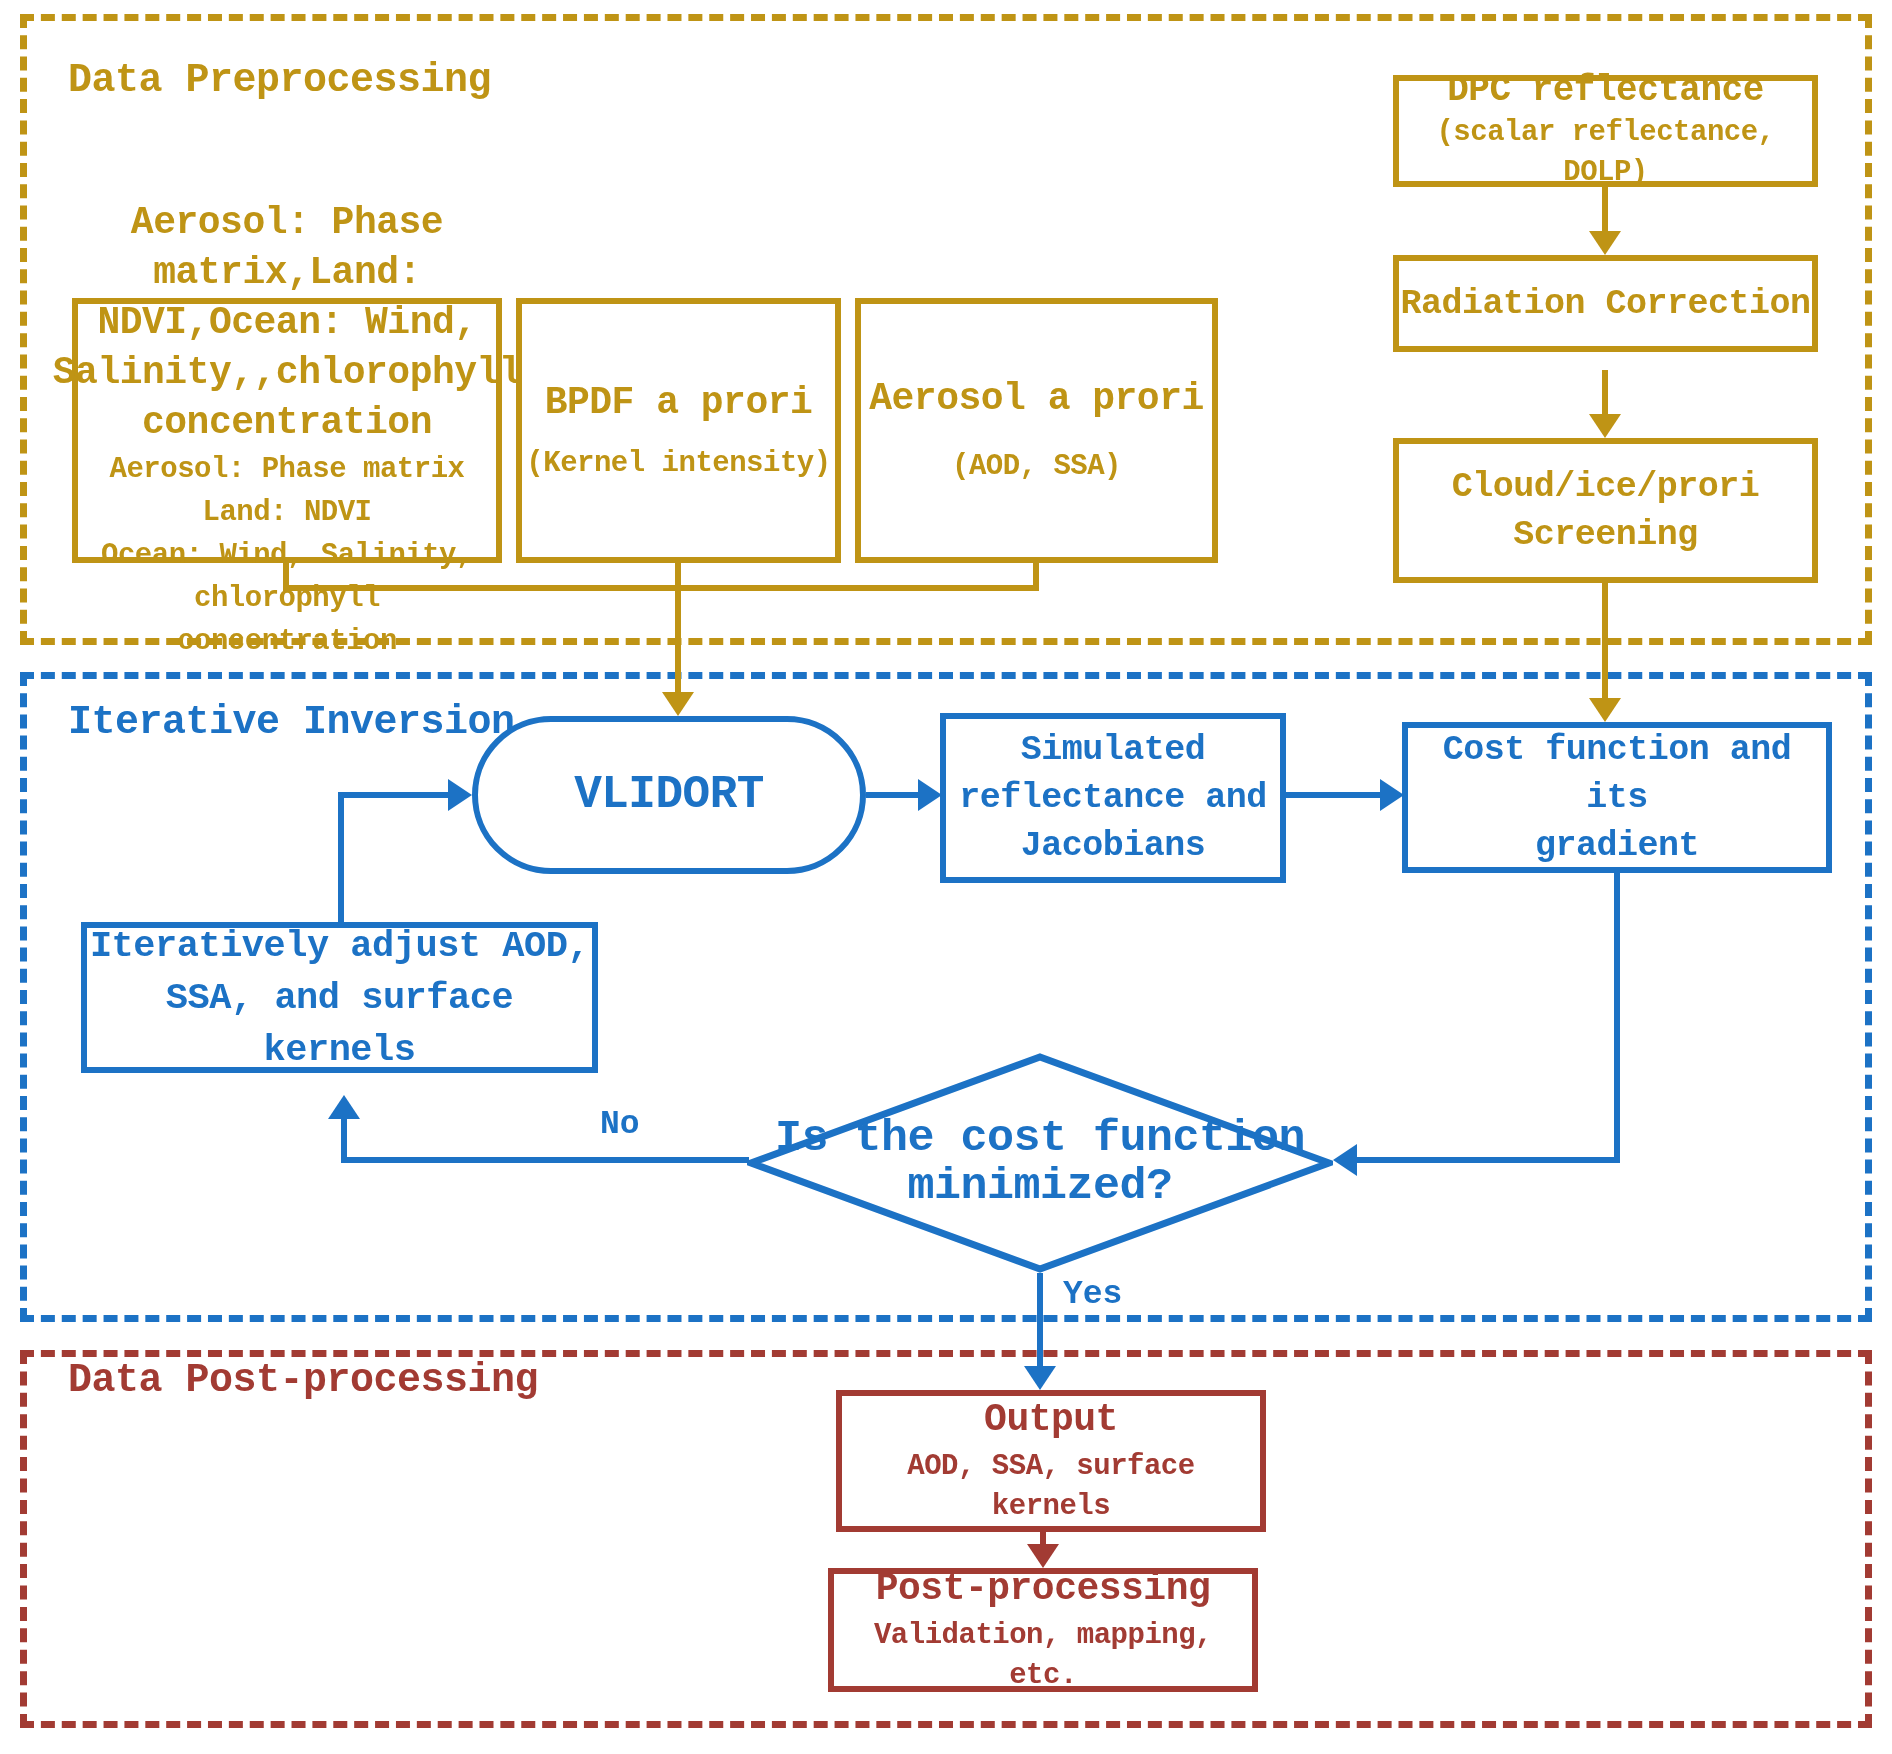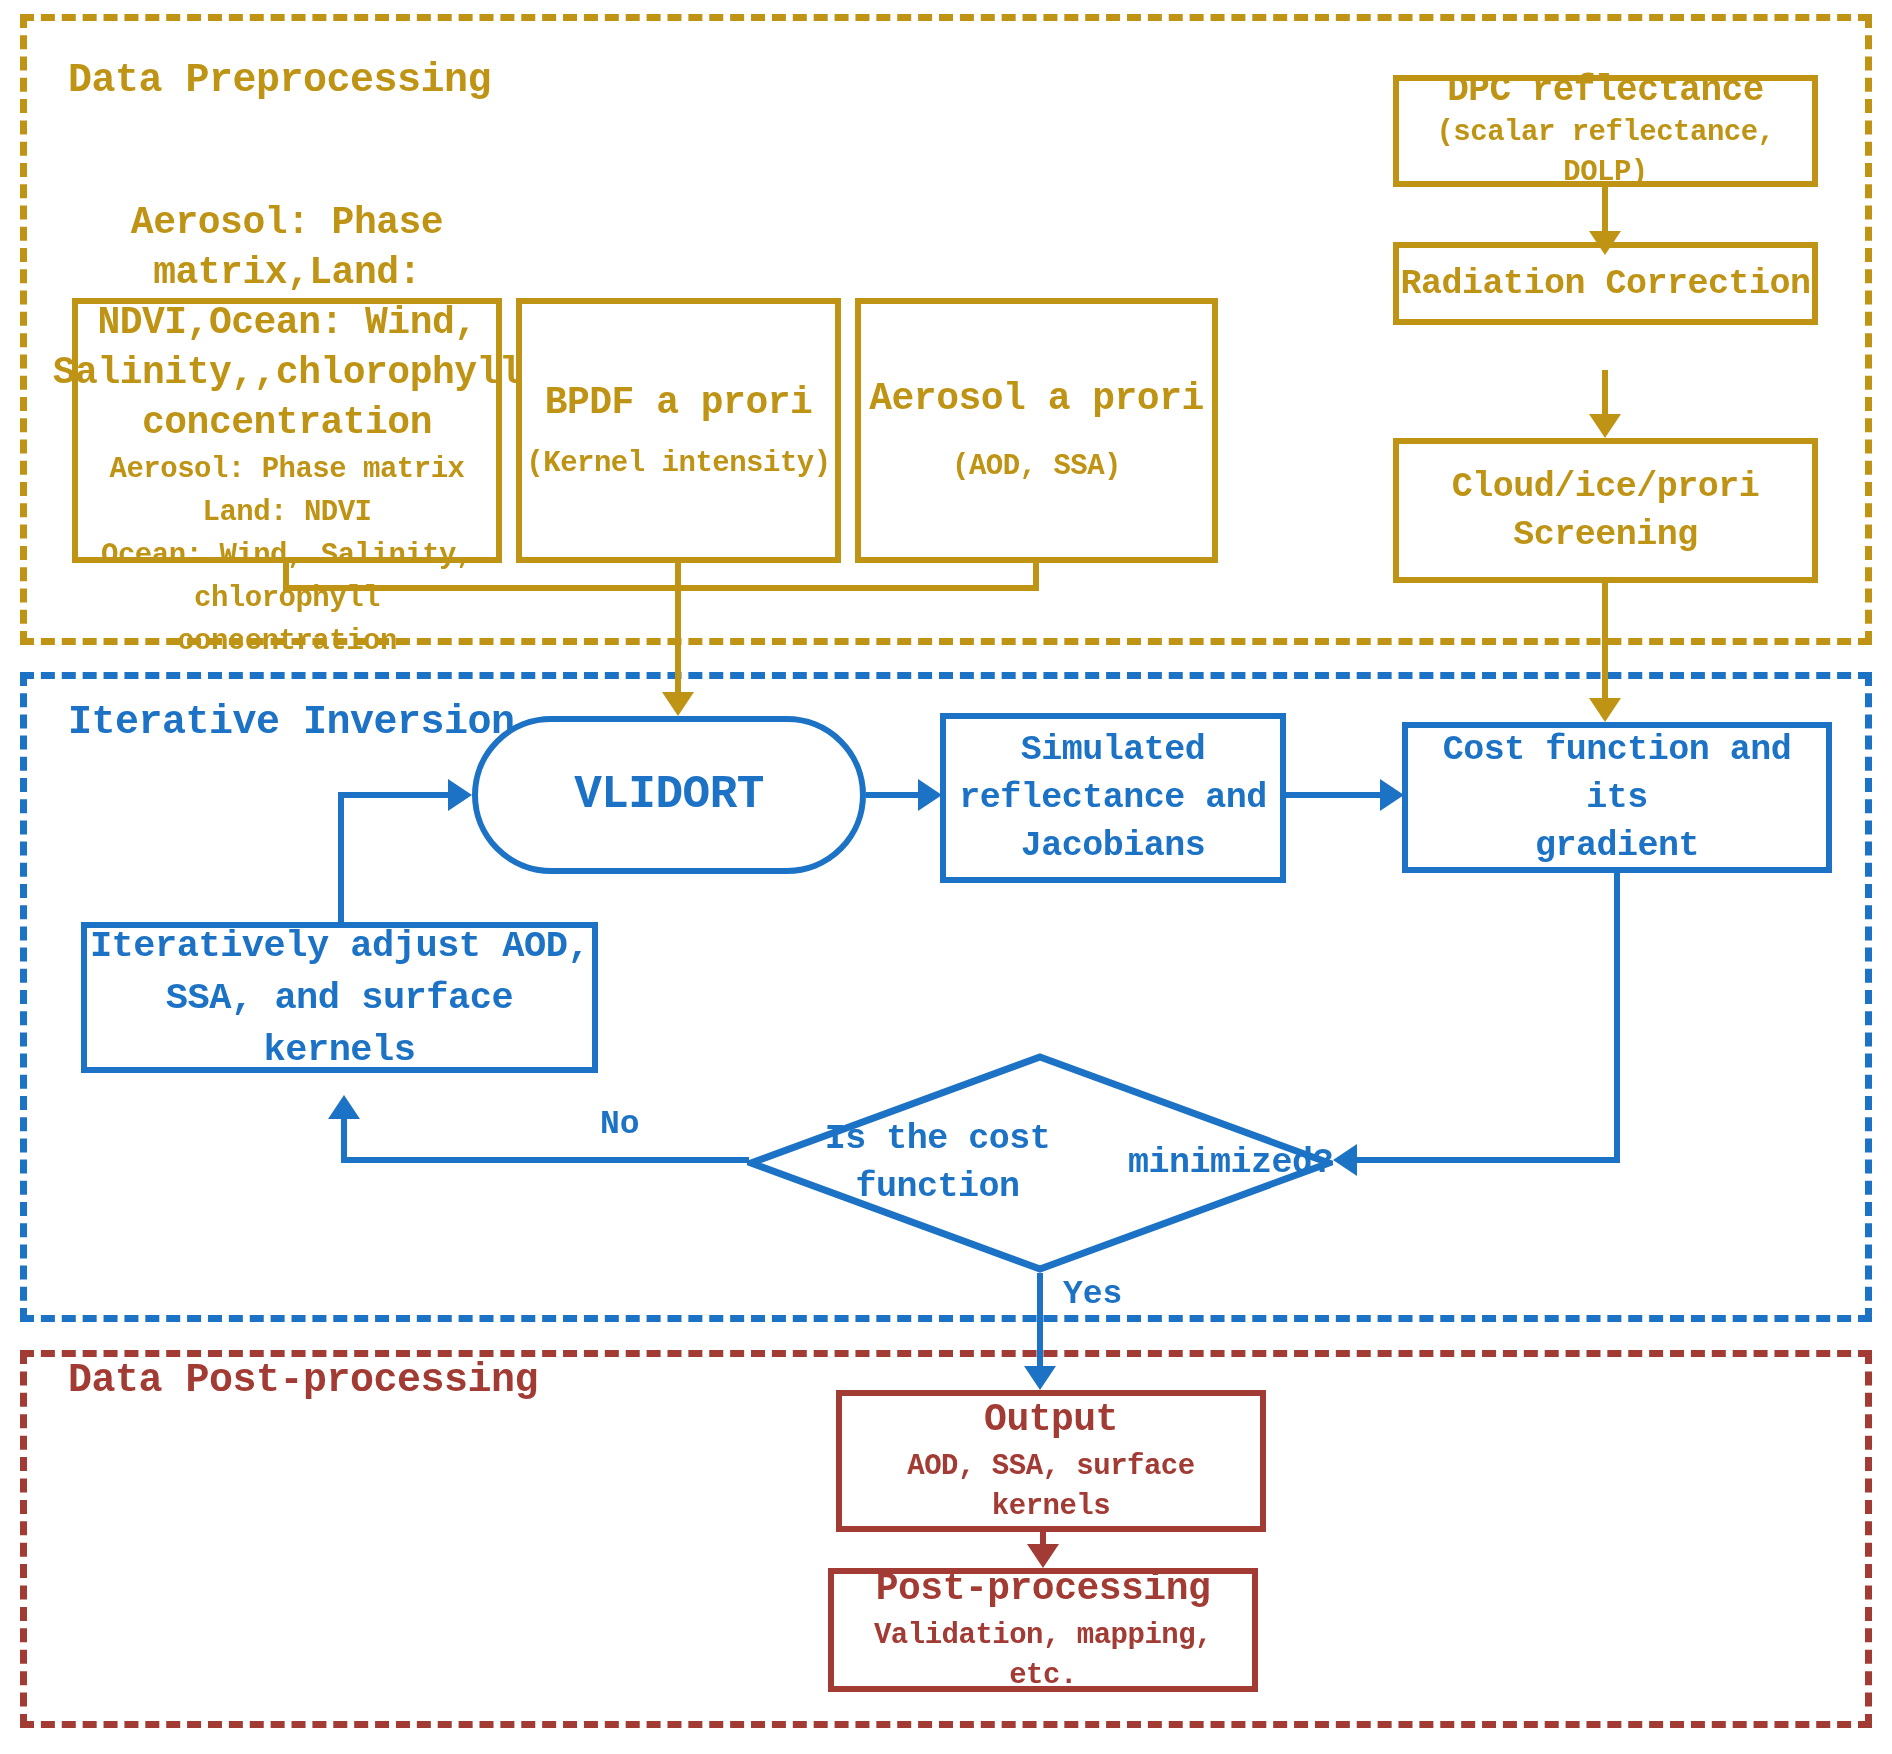--- a/index.html
+++ b/index.html
@@ -28,35 +28,35 @@
   .box.red {border:6px solid var(--red);  color:var(--red);}
   .bt{font-size:38px; line-height:50px;}
   .bs{font-size:29px; line-height:40px;}
   .line36{font-size:35px; line-height:48px;}
   .aux-line{font-size:29px; line-height:43px;}
 
   .b-aux   {left:72px;  top:298px; width:430px; height:265px;}
   .b-bpdf  {left:516px; top:298px; width:325px; height:265px; gap:16px;}
   .b-aer   {left:855px; top:298px; width:363px; height:265px; gap:23px;}
   .b-dpc   {left:1393px;top:75px;  width:425px; height:112px;}
-  .b-rad   {left:1393px;top:242px; width:425px; height:83px;}
+  .b-rad   {left:1393px;top:255px; width:425px; height:97px;}
   .b-cloud {left:1393px;top:438px; width:425px; height:145px;}
   .b-vli   {left:472px; top:716px; width:394px; height:158px; border-radius:999px; font-size:46px;}
   .b-sim   {left:940px; top:713px; width:346px; height:170px;}
   .b-cost  {left:1402px;top:722px; width:430px; height:151px;}
   .b-iter  {left:81px;  top:922px; width:517px; height:151px; font-size:37px; line-height:52px;}
   .b-out   {left:828px; top:1390px;width:430px; height:142px; gap:2px;margin-left:8px;}
   .b-post  {left:828px; top:1568px;width:430px; height:124px; gap:2px;}
 
   
   .diamond-wrap{position:absolute; left:747px; top:1053px; width:586px; height:220px;}
   .diamond-wrap svg{position:absolute; left:0; top:0;}
   .diamond-text{position:absolute; left:0; top:0; width:586px; height:220px;
-    display:flex; align-items:center; justify-content:center;
-    color:var(--blue); font-size:35px; line-height:48px; text-align:center; letter-spacing:-0.5px;}
+    display:flex; flex-direction:column; align-items:center; justify-content:center;
+    color:var(--blue); font-size:45px; line-height:48px; text-align:center; letter-spacing:-0.5px;}
 
   
   .ln{position:absolute;}
   .ln.gold{background:var(--gold);} .ln.blue{background:var(--blue);} .ln.red{background:var(--red);}
   .ah{position:absolute; width:0; height:0; border:solid transparent;}
   .ah.down{border-width:24px 16px 0 16px;}
   .ah.up{border-width:0 16px 24px 16px;}
   .ah.right{border-width:16px 0 16px 24px;}
   .ah.left{border-width:16px 24px 16px 0;}
   .ah.down.gold{border-top-color:var(--gold);}   .ah.down.blue{border-top-color:var(--blue);}

